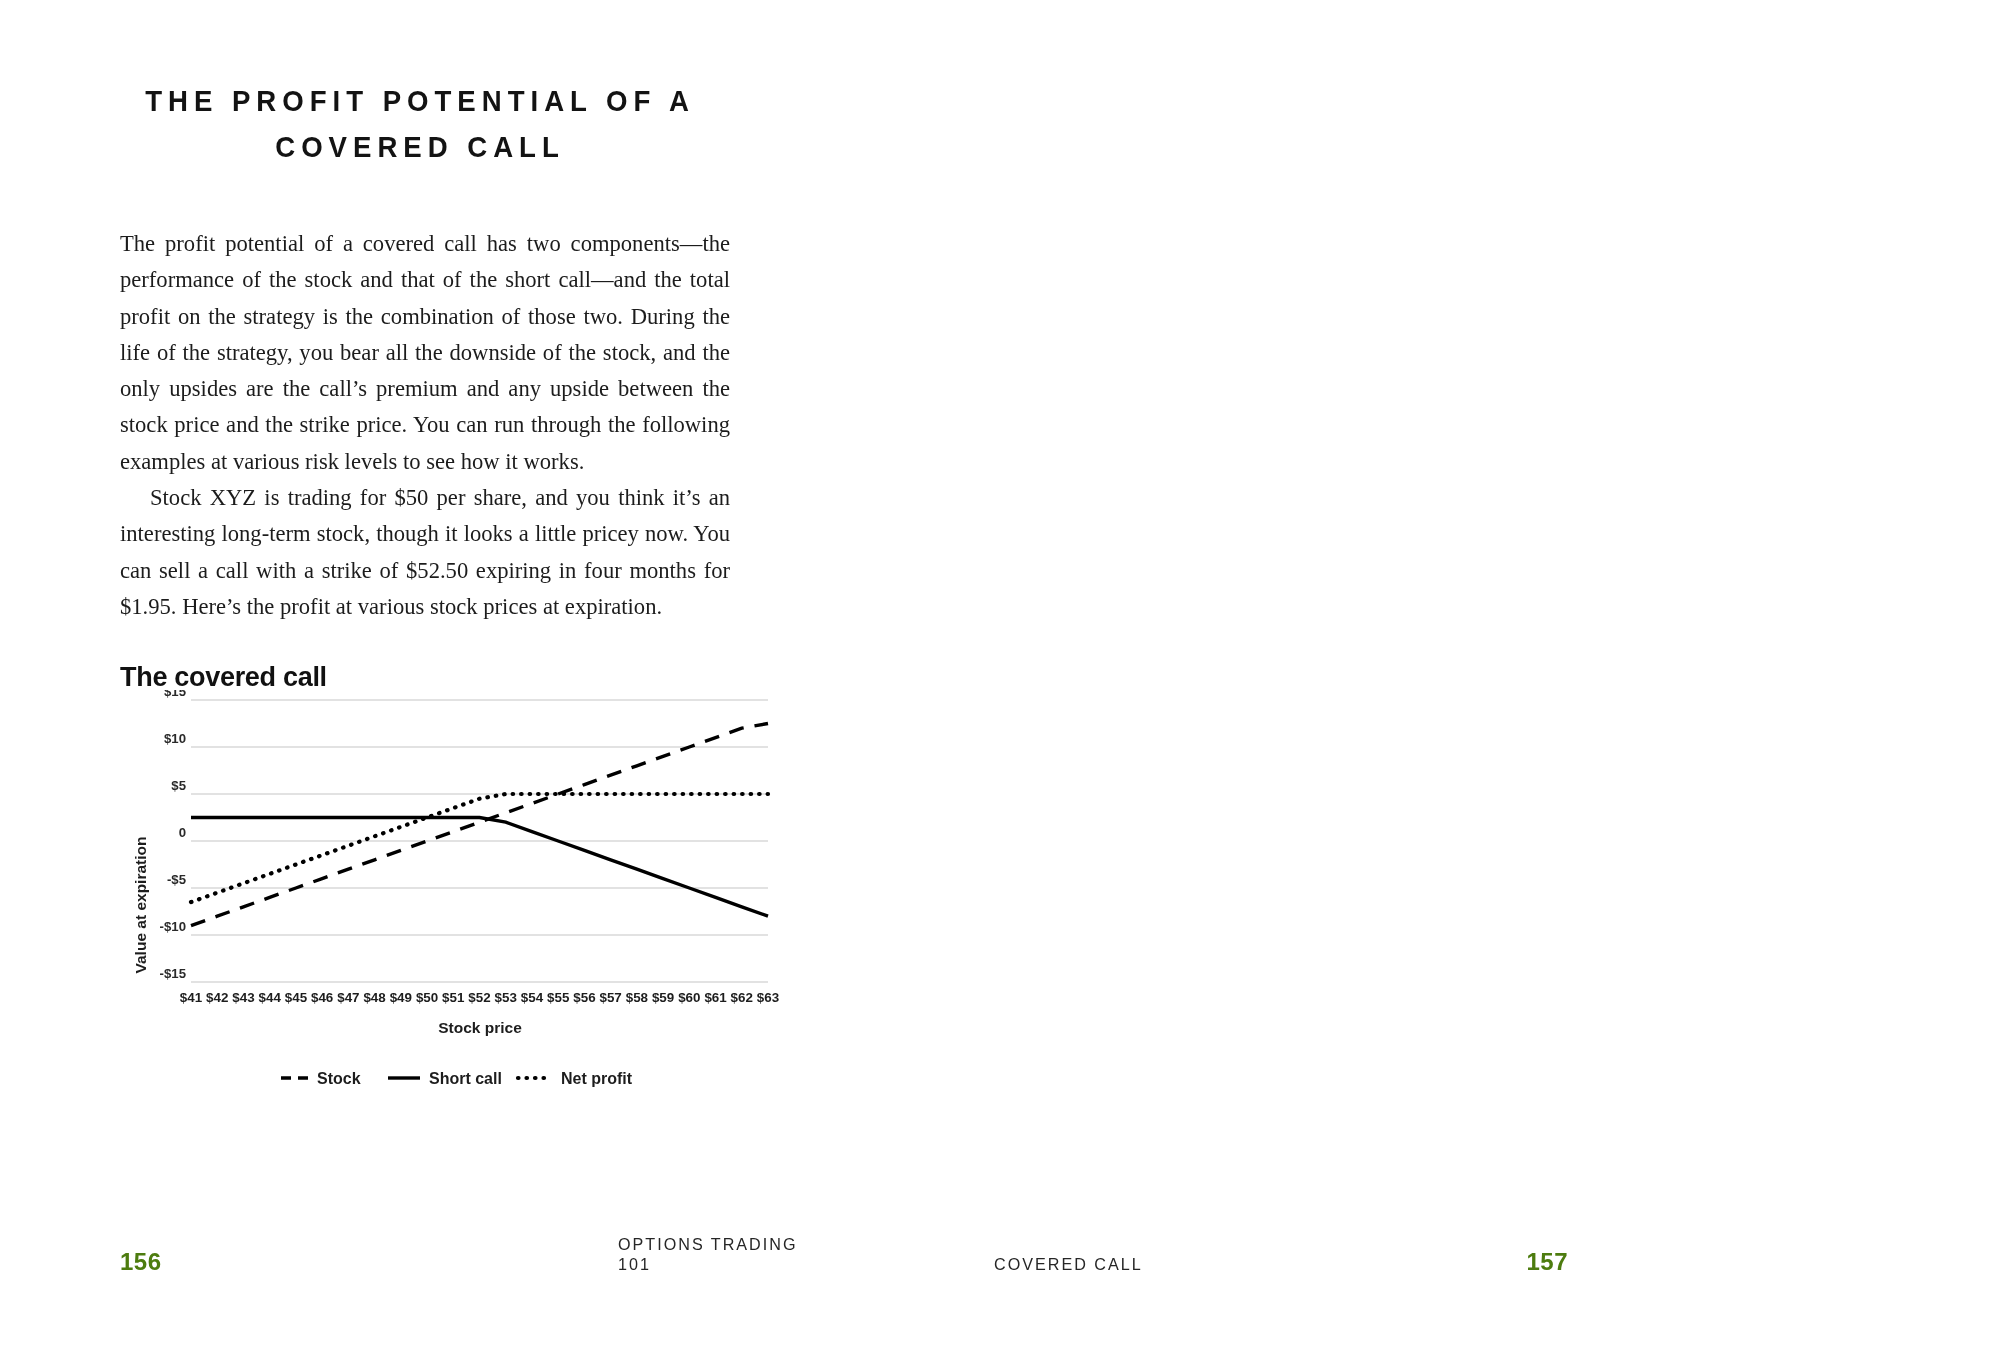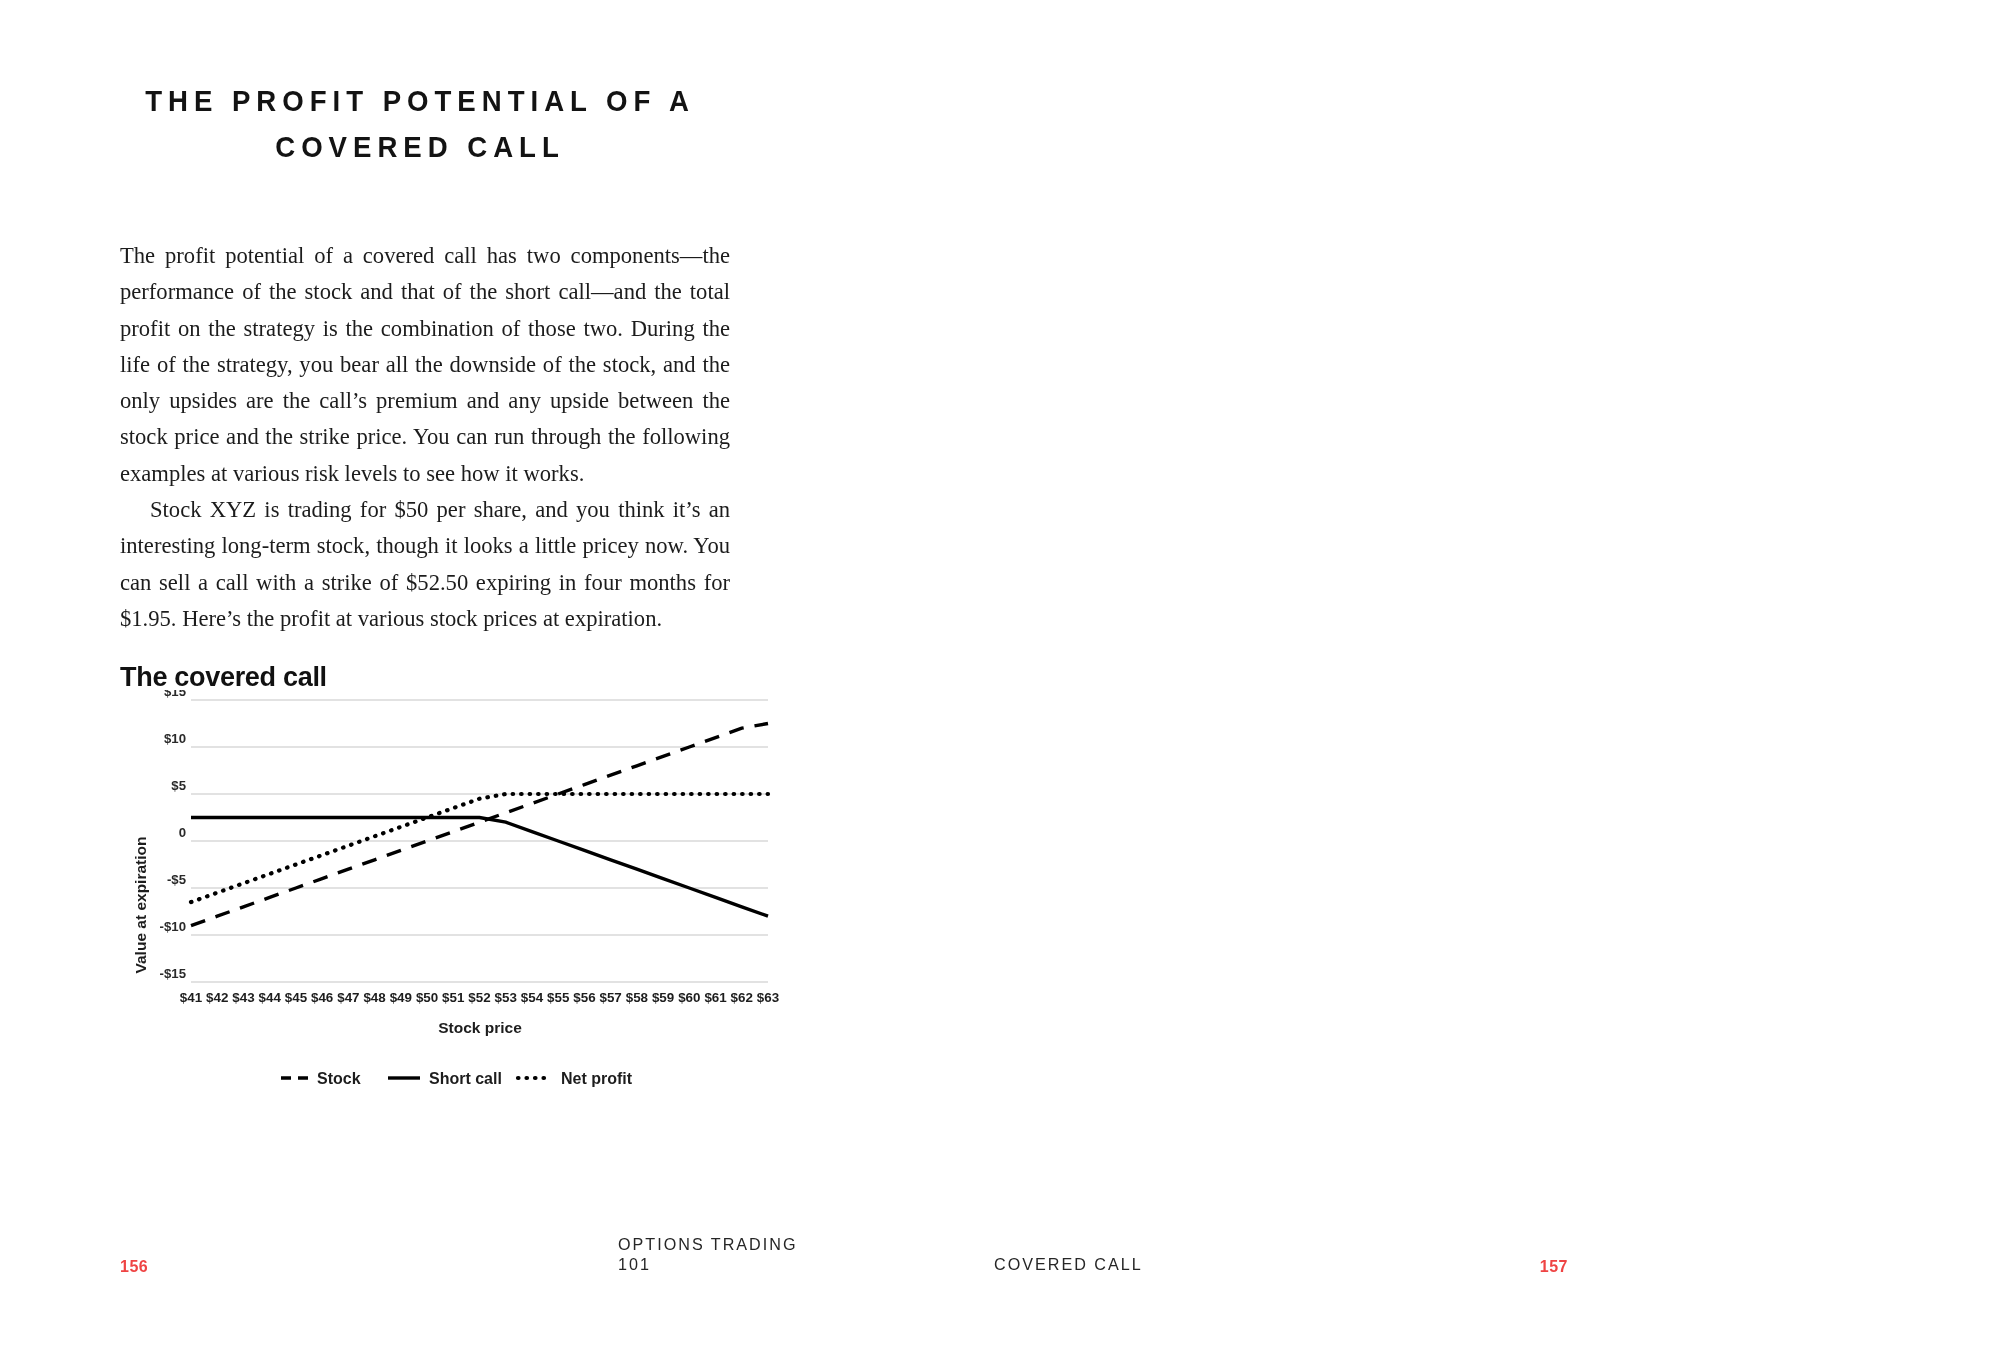--- a/index.html
+++ b/index.html
@@ -35,21 +35,21 @@
   .body-col{
     font-size:22.6px;
     line-height:36.3px;
     text-align:justify;
     color:#1c1c1c;
     -webkit-hyphens:none;hyphens:none;
   }
   .body-col p{margin:0;}
   .body-col p.indent{text-indent:30px;}
 
-  .left-body{position:absolute;left:120px;top:238px;width:610px;}
+  .left-body{position:absolute;left:120px;top:226px;width:610px;}
 
   
   .chart-heading{
     position:absolute;left:120px;top:662px;
     font-family:"Liberation Sans",sans-serif;
     font-weight:700;
     font-size:27px;
     letter-spacing:-0.3px;
     color:#111;
   }
@@ -78,23 +78,23 @@
     fill:#1d1d1d;
   }
   .grid{stroke:#d9d9d9;stroke-width:1.3;}
   .series-line{fill:none;stroke:#000;}
 
   
   .folio{
     position:absolute;bottom:96px;
     font-family:"Liberation Sans",sans-serif;
     font-weight:700;
-    font-size:16px;
+    font-size:24px;
     letter-spacing:0.5px;
-    color:#ef4444;
+    color:#4d7c0f;
   }
   .runhead{
     position:absolute;bottom:97px;
     font-family:"Liberation Sans",sans-serif;
     font-size:17px;
     letter-spacing:2.1px;
     color:#262626;
     transform:scaleX(0.95);
     transform-origin:left center;
   }

